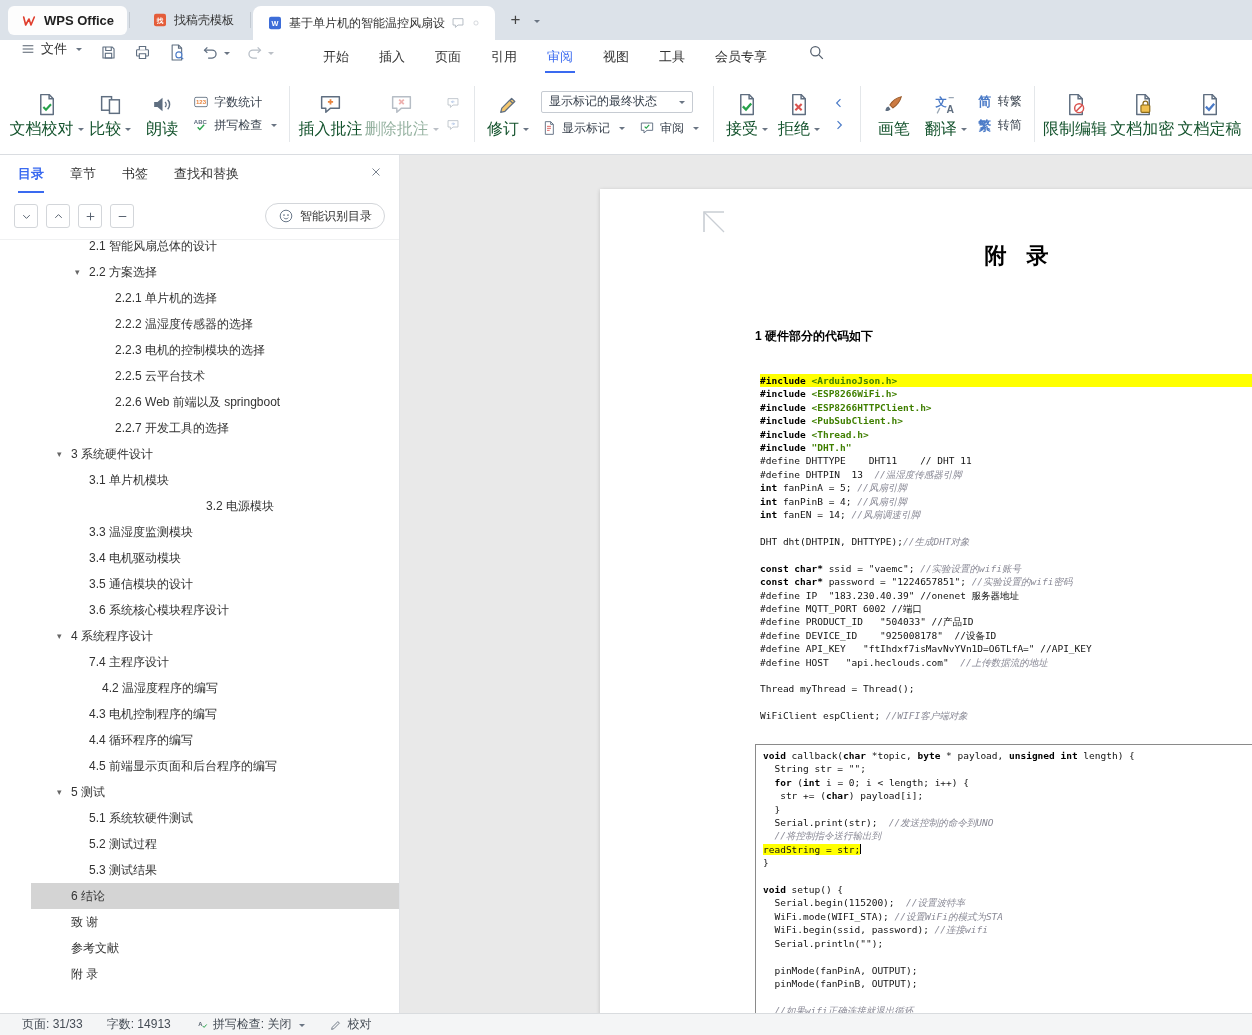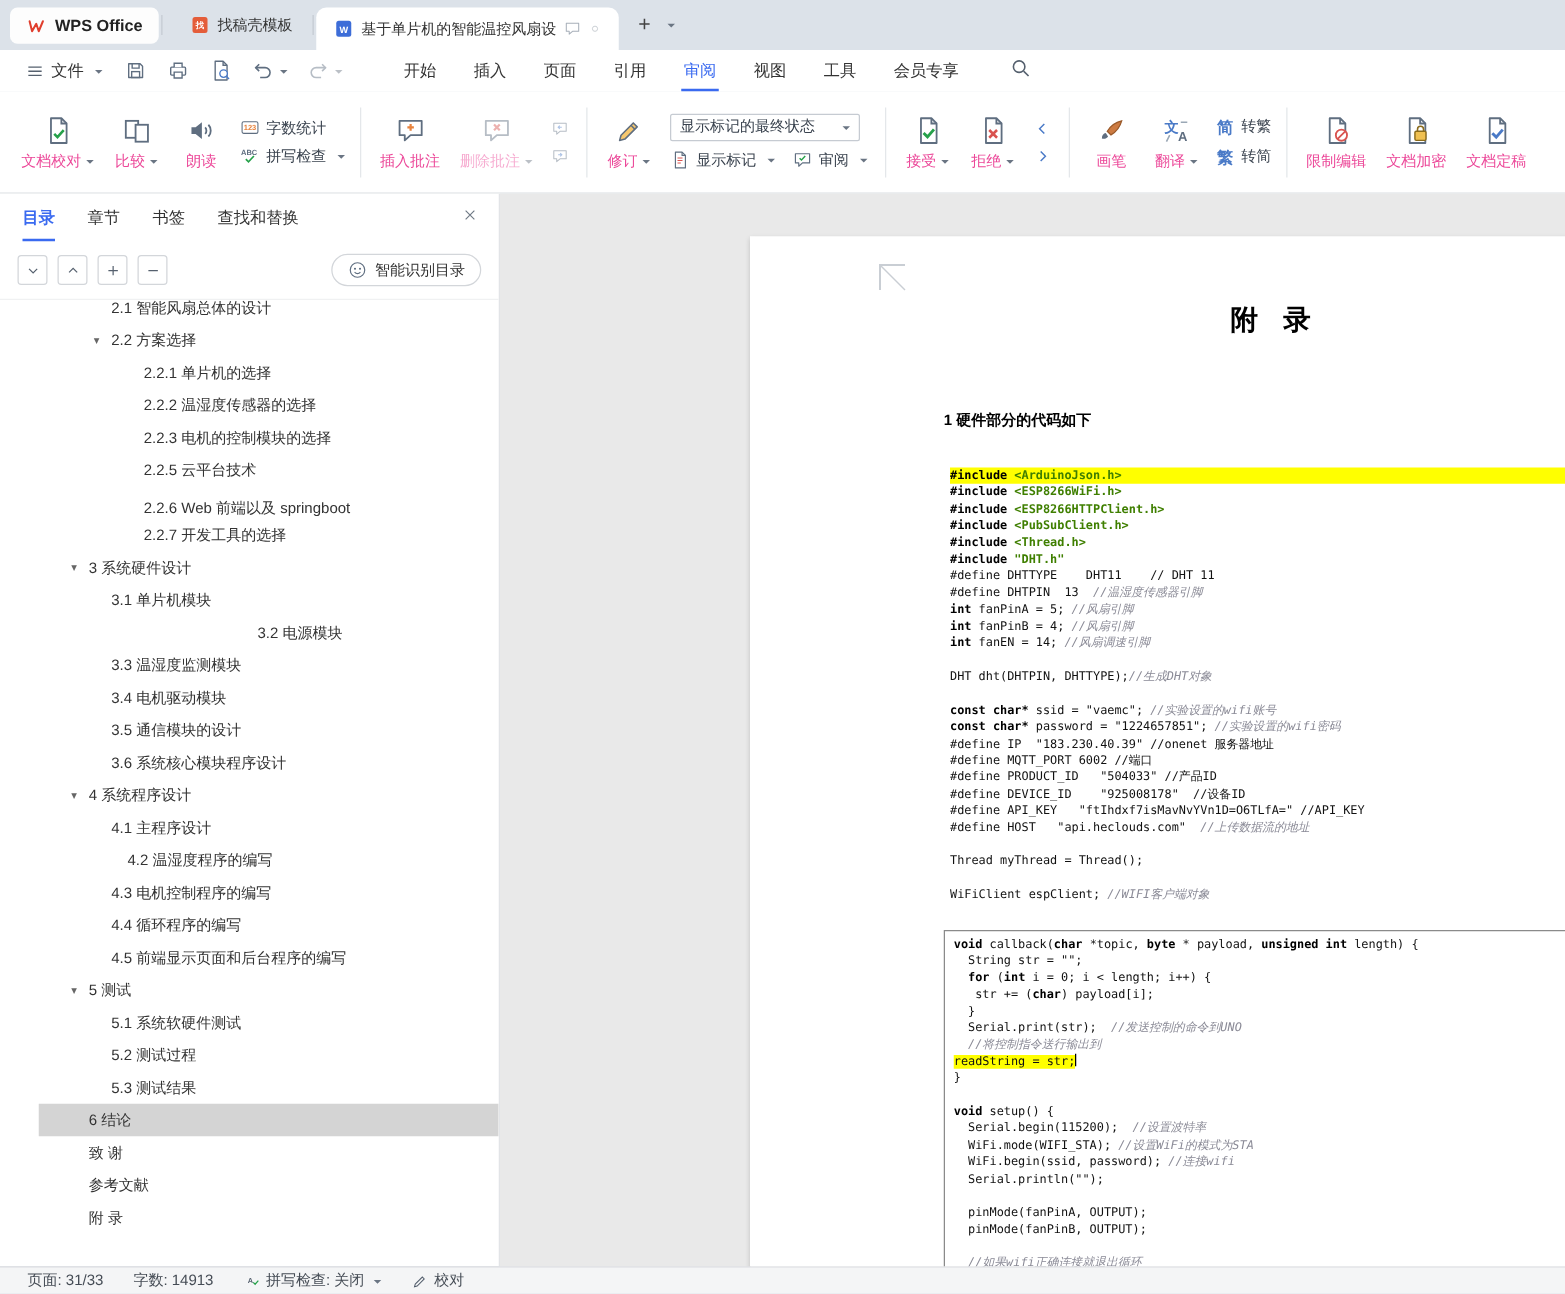--- a/index.html
+++ b/index.html
@@ -20,35 +20,35 @@
   .doc-tab-label{white-space:nowrap;overflow:hidden;text-overflow:ellipsis;max-width:175px;}
   .tab-sep{width:1px;height:16px;background:#c3cad2;margin:0 2px 12px;align-self:flex-end;}
   .newtab-btn{width:25px;height:25px;margin:0 0 8px 8px;display:flex;align-items:center;justify-content:center;font-size:17px;color:#444;border-radius:4px;}
   .tablist-btn{margin:0 4px 12px 2px;}
   .ic20{width:19px;height:19px;}
   .ic16{width:16px;height:16px;}
   .ic14{width:14px;height:14px;}
   .ic10{width:10px;height:10px;}
 
   
-  .menubar{height:33px;background:#fff;display:flex;align-items:center;padding:0 14px;flex:none;}
+  .menubar{height:33px;background:#fff;display:flex;align-items:flex-start;padding:0 14px;flex:none;}
   .file-btn{display:flex;align-items:center;gap:5px;font-size:13px;color:#333;padding:0 6px;}
   .qbtn{display:flex;align-items:center;padding:3px 4px;border-radius:3px;margin-left:7px;}
   .menu-tabs{display:flex;margin-left:30px;}
   .menu-tab{font-size:13px;color:#333;padding:0 15px;height:33px;display:flex;align-items:center;position:relative;cursor:default;}
   .menu-tab.active{color:#3a6af0;}
   .menu-tab.active::after{content:"";position:absolute;left:13px;right:13px;bottom:0;height:2px;background:#3a6af0;}
   .search-btn{margin-left:22px;padding:3px;}
 
   
   .ribbon{height:82px;background:#fff;border-bottom:1px solid #dadde1;display:flex;align-items:center;padding:0 10px;gap:2px;flex:none;}
   .rb-divider{width:1px;height:56px;background:#e4e7ea;margin:0 6px;}
   .rb-tall{display:flex;flex-direction:column;align-items:center;justify-content:center;gap:5px;padding:5px 7px;border-radius:4px;min-width:50px;}
   .rb-icon{width:25px;height:25px;}
-  .rb-label{font-size:12px;color:#ec4899;white-space:nowrap;line-height:14px;display:flex;align-items:center;}
+  .rb-label{font-size:16px;color:#14532d;white-space:nowrap;line-height:14px;display:flex;align-items:center;}
   .rb-stack{display:flex;flex-direction:column;justify-content:center;gap:6px;padding:0 4px;}
   .rb-small{display:flex;align-items:center;gap:5px;font-size:12px;color:#39424e;white-space:nowrap;border-radius:3px;}
   .sm-icon{width:16px;height:16px;}
   .char-icon{color:#4a7ac7;font-weight:bold;font-size:13px;width:16px;text-align:center;}
   .rb-iconpair{display:flex;flex-direction:column;gap:5px;justify-content:center;padding:0 3px;}
   .rb-mini{width:20px;height:17px;display:flex;align-items:center;justify-content:center;border-radius:3px;}
   .mini-icon{width:14px;height:14px;}
   .rb-combostack{display:flex;flex-direction:column;gap:7px;justify-content:center;padding:0 6px;}
   .rb-combo{width:152px;height:22px;border:1px solid #c6cbd2;border-radius:2px;background:#fff;display:flex;align-items:center;justify-content:space-between;padding:0 7px;font-size:12px;color:#39424e;white-space:nowrap;}
   .row2{display:flex;gap:14px;}
@@ -548,21 +548,21 @@
           </div>
           <div class="toc-row" style="padding-left: 84px;">
             <span class="toc-label">2.2.2 温湿度传感器的选择</span>
           </div>
           <div class="toc-row" style="padding-left: 84px;">
             <span class="toc-label">2.2.3 电机的控制模块的选择</span>
           </div>
           <div class="toc-row" style="padding-left: 84px;">
             <span class="toc-label">2.2.5 云平台技术</span>
           </div>
-          <div class="toc-row" style="padding-left: 84px; align-items: flex-end;">
+          <div class="toc-row" style="padding-left: 84px;">
             <span class="toc-label">2.2.6 Web 前端以及 springboot</span>
           </div>
           <div class="toc-row" style="padding-left: 84px;">
             <span class="toc-label">2.2.7 开发工具的选择</span>
           </div>
           <div class="toc-row" style="padding-left: 26px;">
             <span class="toc-caret">▾</span>
             <span class="toc-label">3 系统硬件设计</span>
           </div>
           <div class="toc-row" style="padding-left: 58px;">
@@ -581,21 +581,21 @@
             <span class="toc-label">3.5 通信模块的设计</span>
           </div>
           <div class="toc-row" style="padding-left: 58px;">
             <span class="toc-label">3.6 系统核心模块程序设计</span>
           </div>
           <div class="toc-row" style="padding-left: 26px;">
             <span class="toc-caret">▾</span>
             <span class="toc-label">4 系统程序设计</span>
           </div>
           <div class="toc-row" style="padding-left: 58px;">
-            <span class="toc-label">4.1 主程序设计</span>
+            <span class="toc-label">7.4 主程序设计</span>
           </div>
           <div class="toc-row" style="padding-left: 58px; margin-left: 13px;">
             <span class="toc-label">4.2 温湿度程序的编写</span>
           </div>
           <div class="toc-row" style="padding-left: 58px;">
             <span class="toc-label">4.3 电机控制程序的编写</span>
           </div>
           <div class="toc-row" style="padding-left: 58px;">
             <span class="toc-label">4.4 循环程序的编写</span>
           </div>

